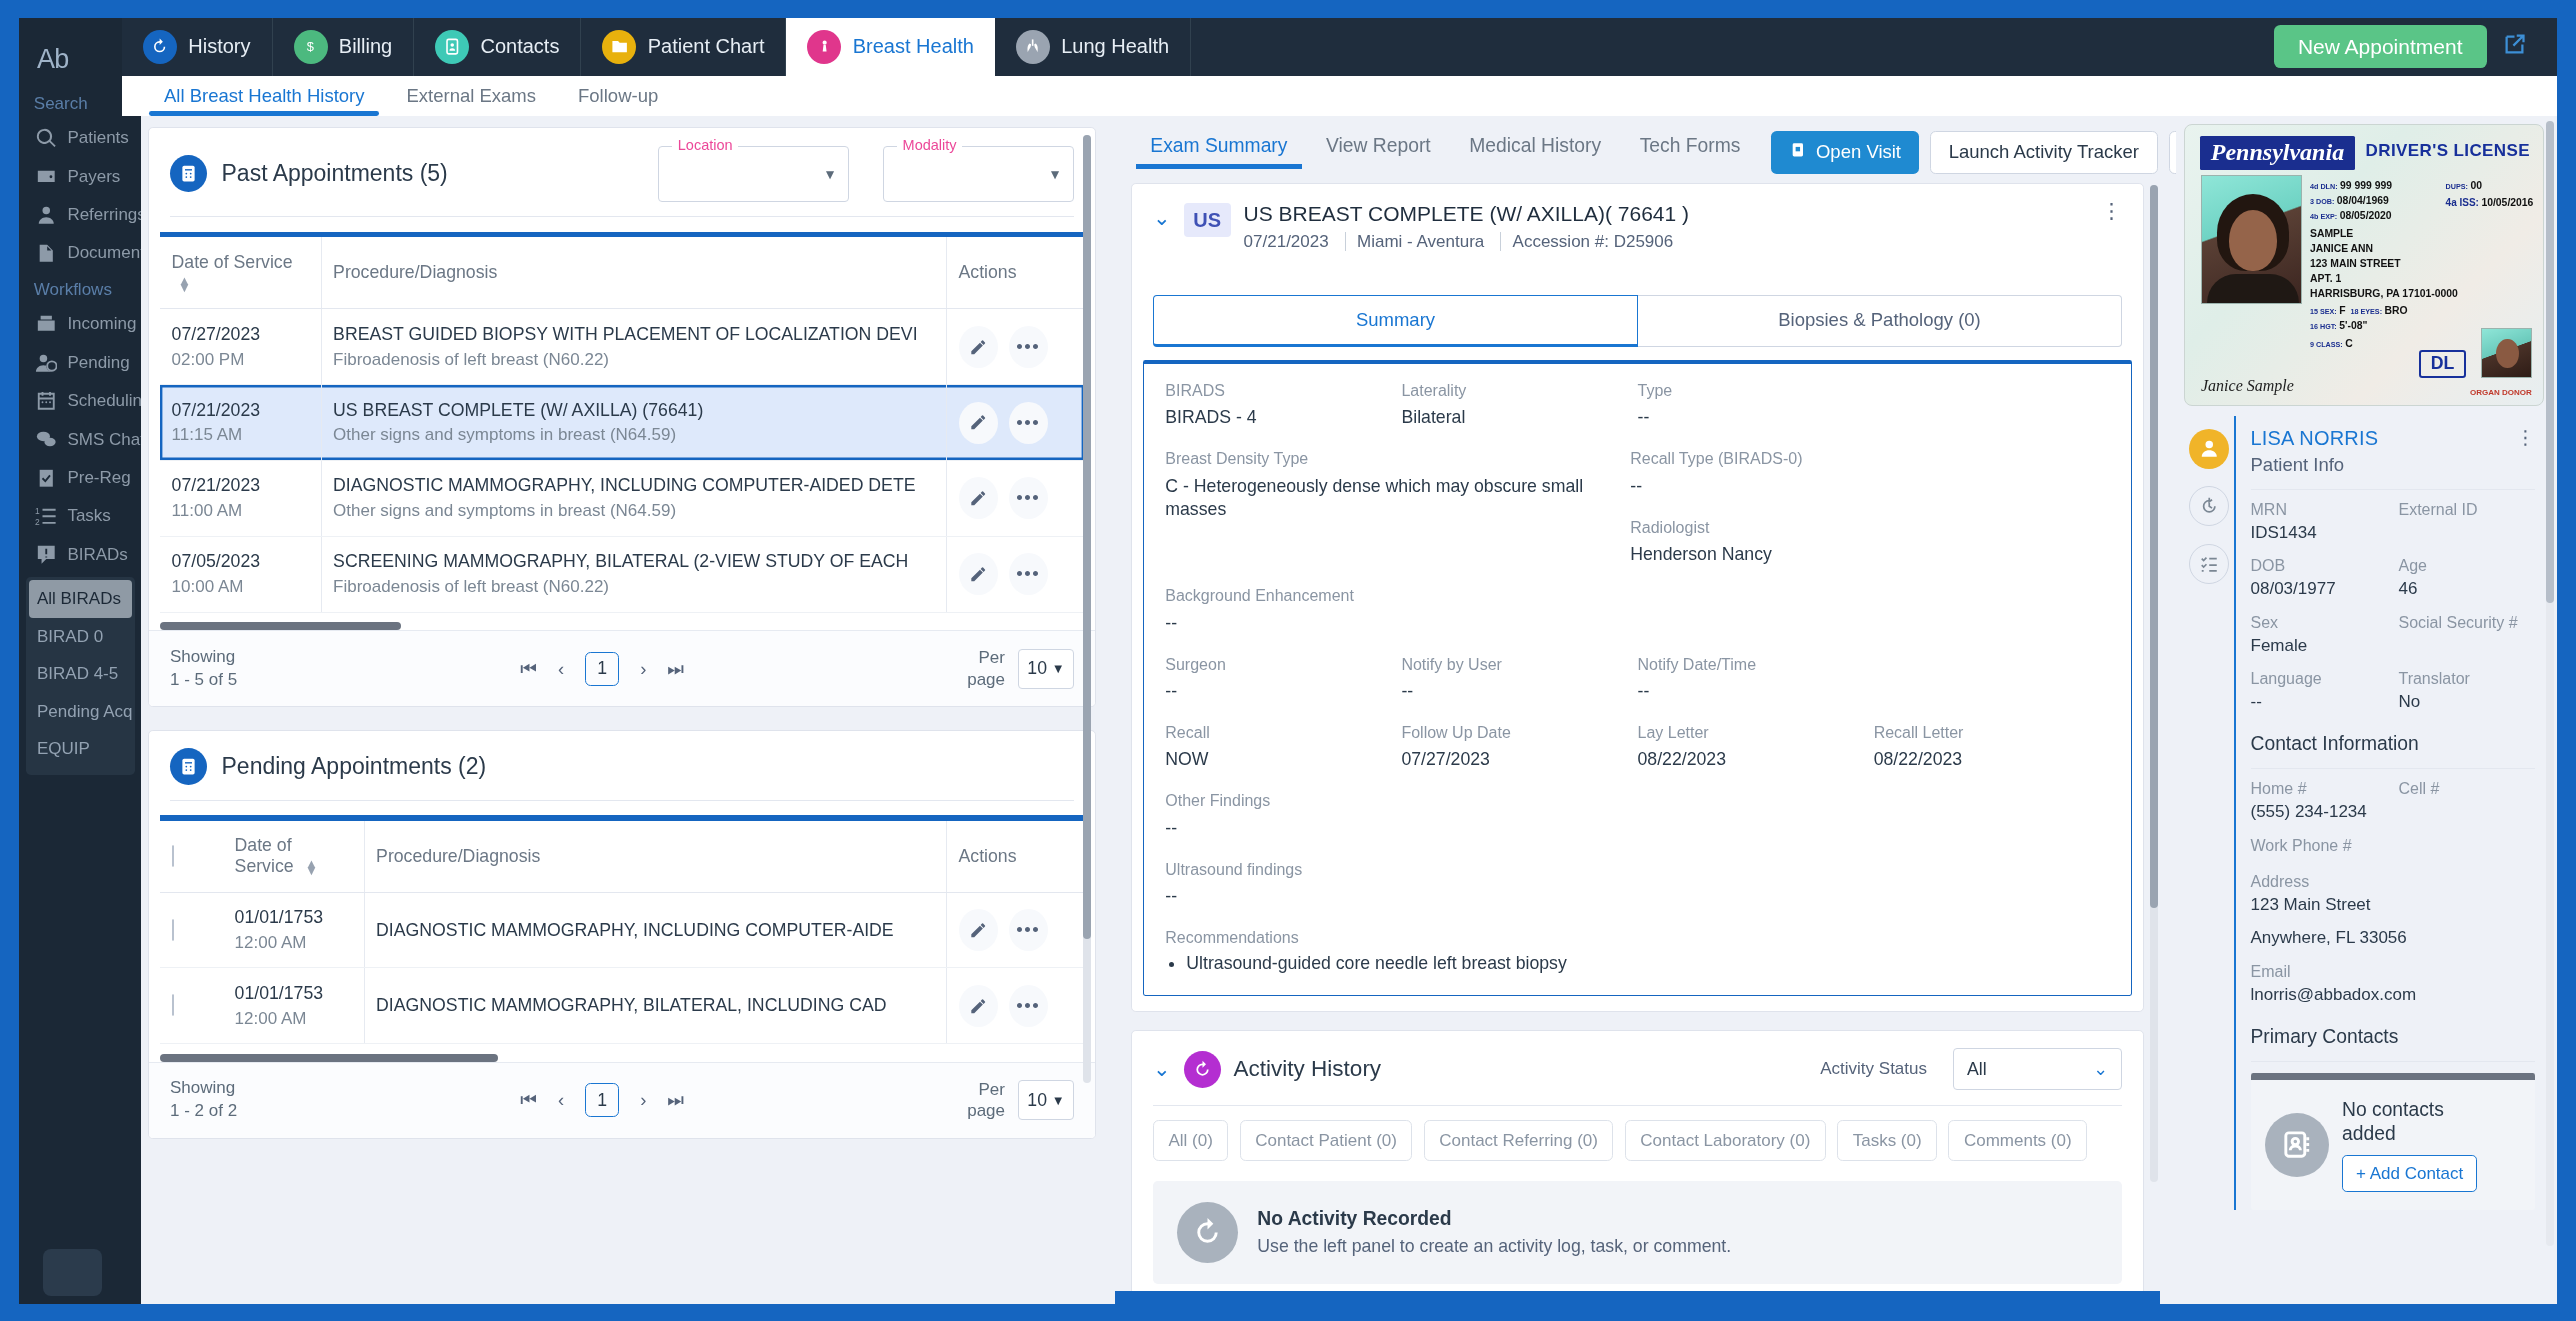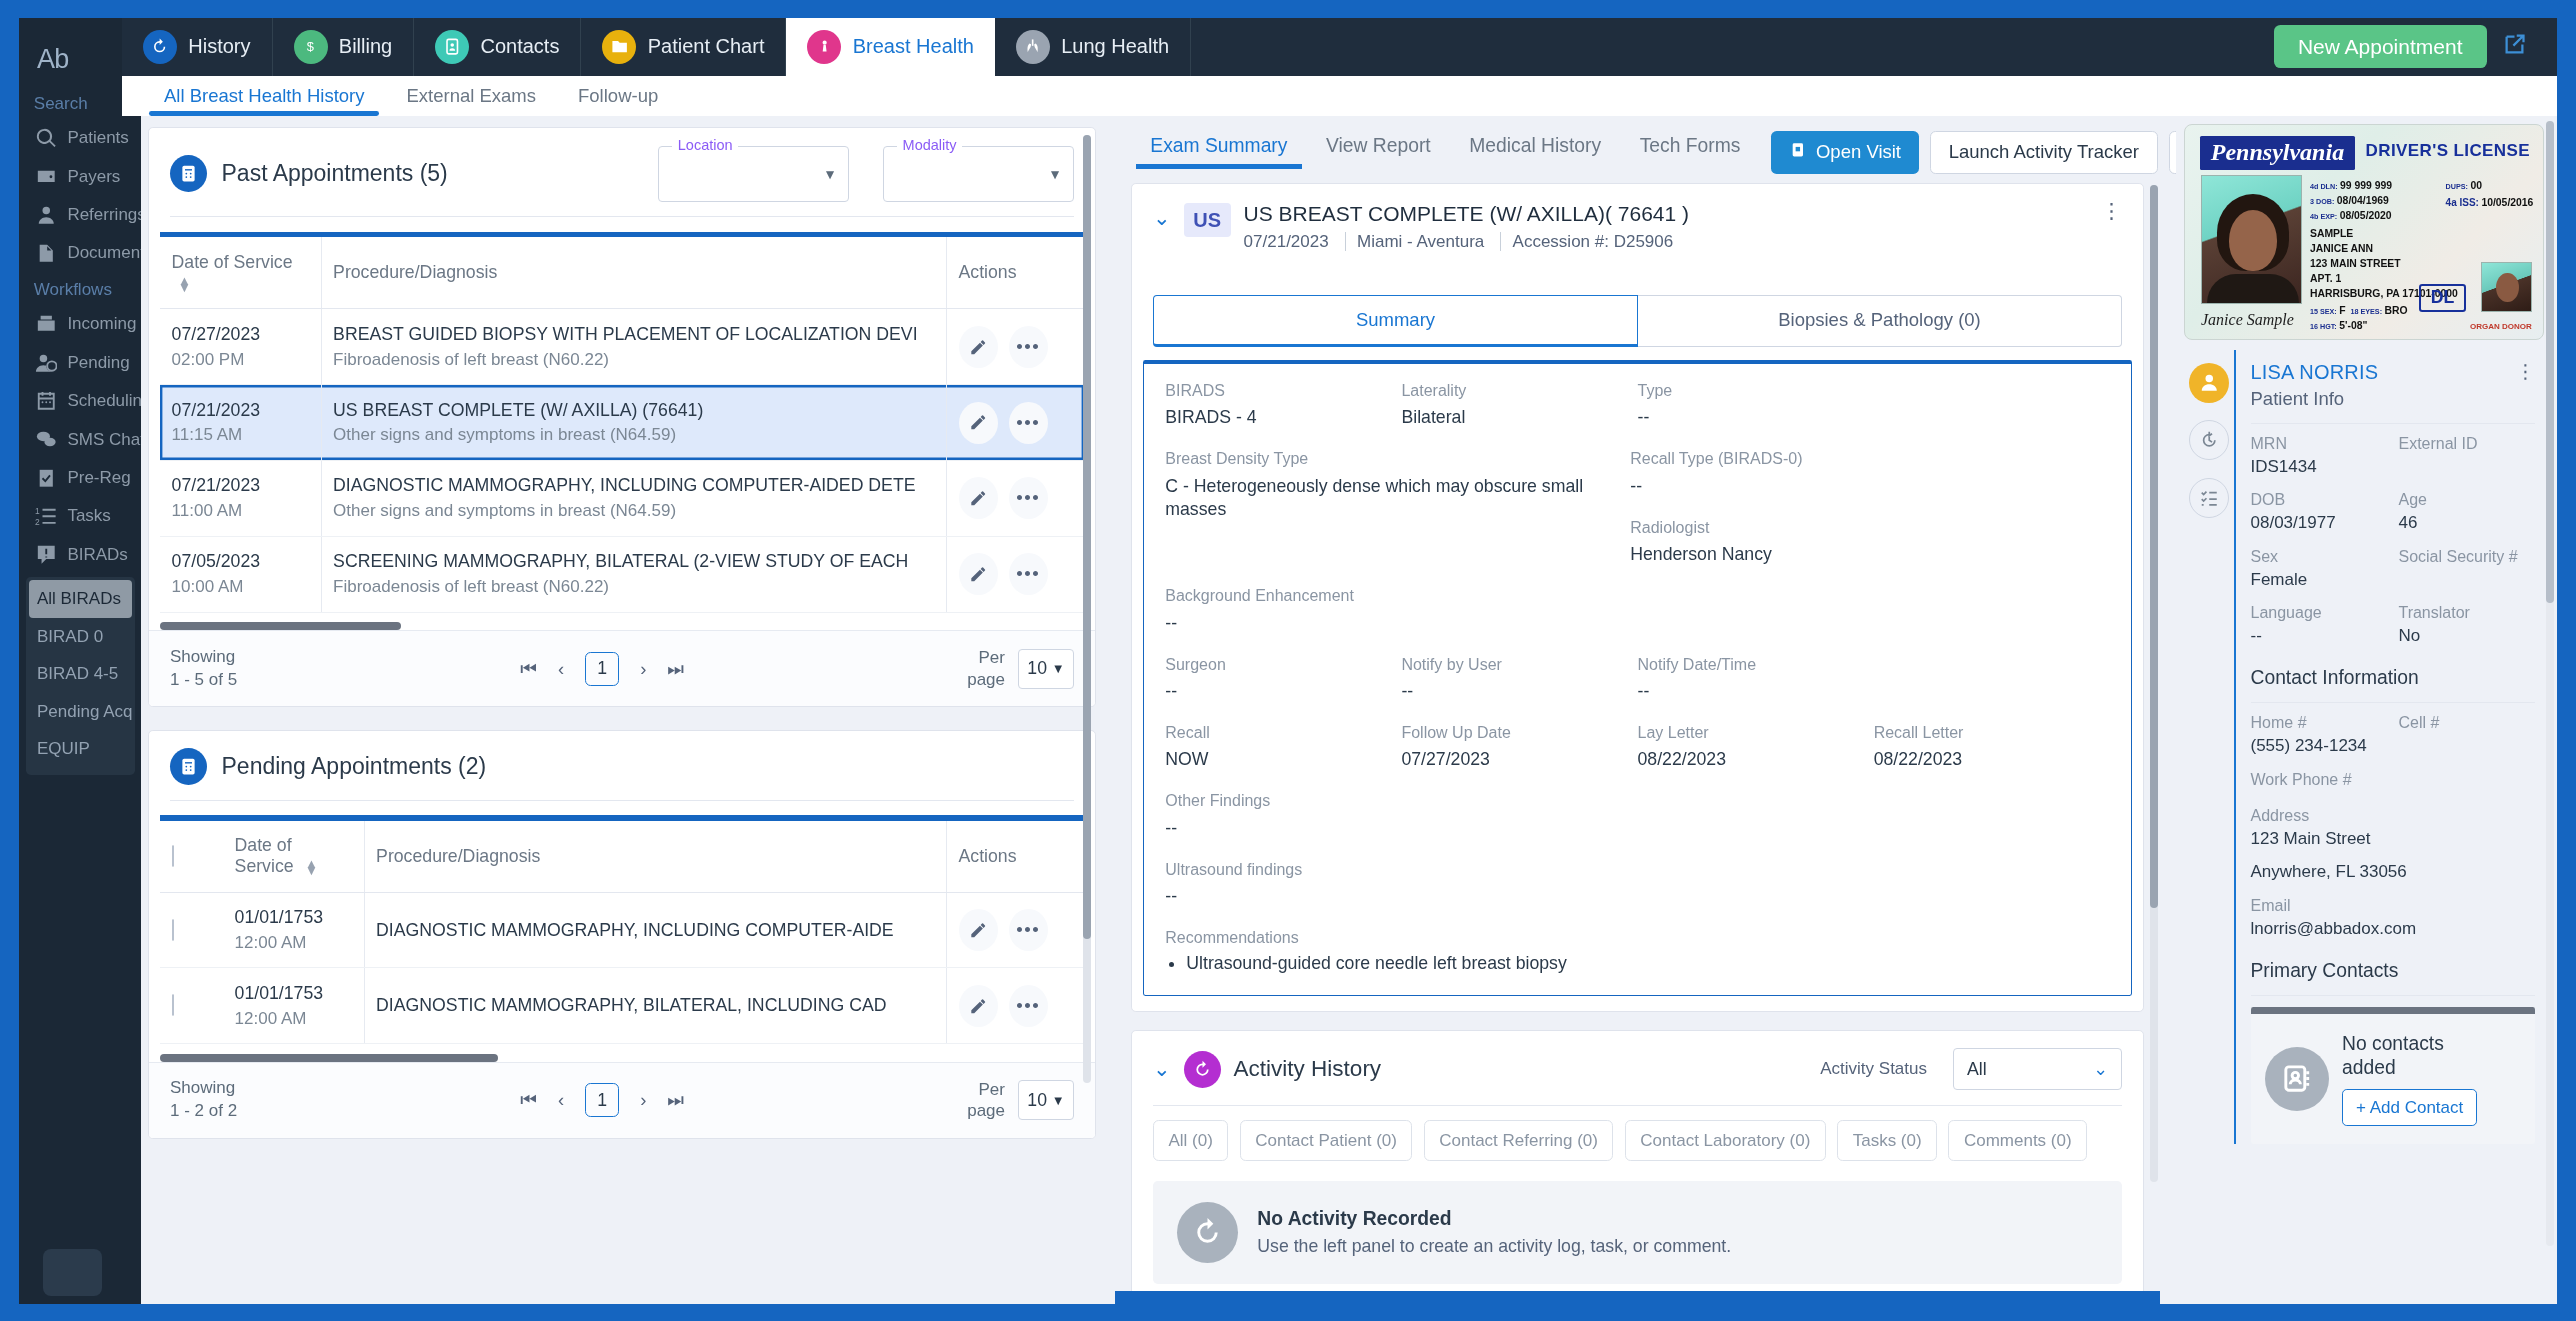--- a/index.html
+++ b/index.html
@@ -106,21 +106,21 @@
   }
   .round-ico svg { width: 21px; height: 21px; fill: #fff; }
   .card-title { font-size: 23px; color: #2b3a4a; white-space: nowrap; }
   .head-spacer { flex: 1; }
   .fieldbox {
     position: relative; width: 191px; height: 56px; border: 0.8px solid #cfd6e2;
     border-radius: 4px; margin-left: 19.3px; background: #fff;
   }
   .fieldbox .flabel {
     position: absolute; top: -10.4px; left: 13px; background: #fff; padding: 0 5.6px;
-    font-size: 14.5px; color: #8b5cf6;
+    font-size: 14.5px; color: #ec4899;
   }
   .fieldbox .fcaret {
     position: absolute; right: 11.3px; top: 50%; transform: translateY(-50%);
     font-size: 13.7px; color: #5c6b7a;
   }
   .card-divider { height: 0.8px; background: #e3e7ef; margin: 0 21px; }
   .tbl-topline { height: 5.6px; background: #1565c0; margin: 14.5px 11.3px 0 11.3px; }
   table.grid { width: 100%; border-collapse: collapse; table-layout: fixed; }
   table.grid th {
     text-align: left; font-weight: 400; font-size: 17.7px; color: #6b7785;
@@ -256,21 +256,21 @@
     background: #dfe3ea; border-radius: 4px;
   }
   #mid-scroll .thumb { width: 8px; height: 723px; background: #9aa4b1; border-radius: 4px; }
   
   #right-col {
     position: absolute; left: 2054px; top: 0; width: 380px; height: 1188px;
     background: #eef1f7; padding: 8px 9.6px 0 8px;
   }
   
   #dl-card {
-    width: 360px; height: 216px; border-radius: 8px; overflow: hidden; position: relative;
+    width: 360px; height: 282px; border-radius: 8px; overflow: hidden; position: relative;
     background: linear-gradient(135deg,#e9f3ef 0%,#dfeee8 35%,#f0ece6 70%,#e7eef0 100%);
     border: 0.8px solid #cbd5d2;
   }
   #dl-card .dl-state {
     position: absolute; left: 14.5px; top: 11.3px; background: #1a2e8f; color: #fff;
     font-style: italic; font-weight: bold; font-size: 24px; padding: 2.4px 11.3px 4px 11.3px;
     border-radius: 1.6px; font-family: "Liberation Serif", serif;
   }
   #dl-card .dl-type {
     position: absolute; right: 13px; top: 16px; color: #17309b; font-weight: bold; font-size: 17px;

